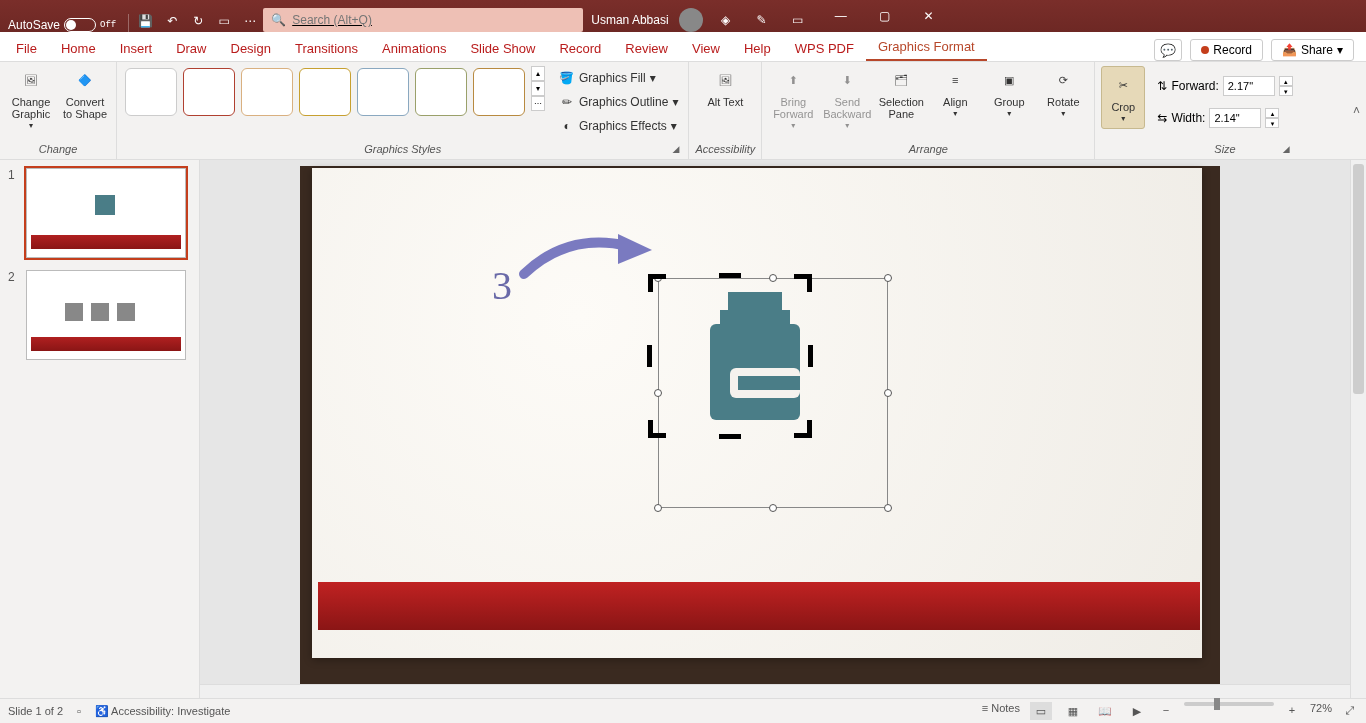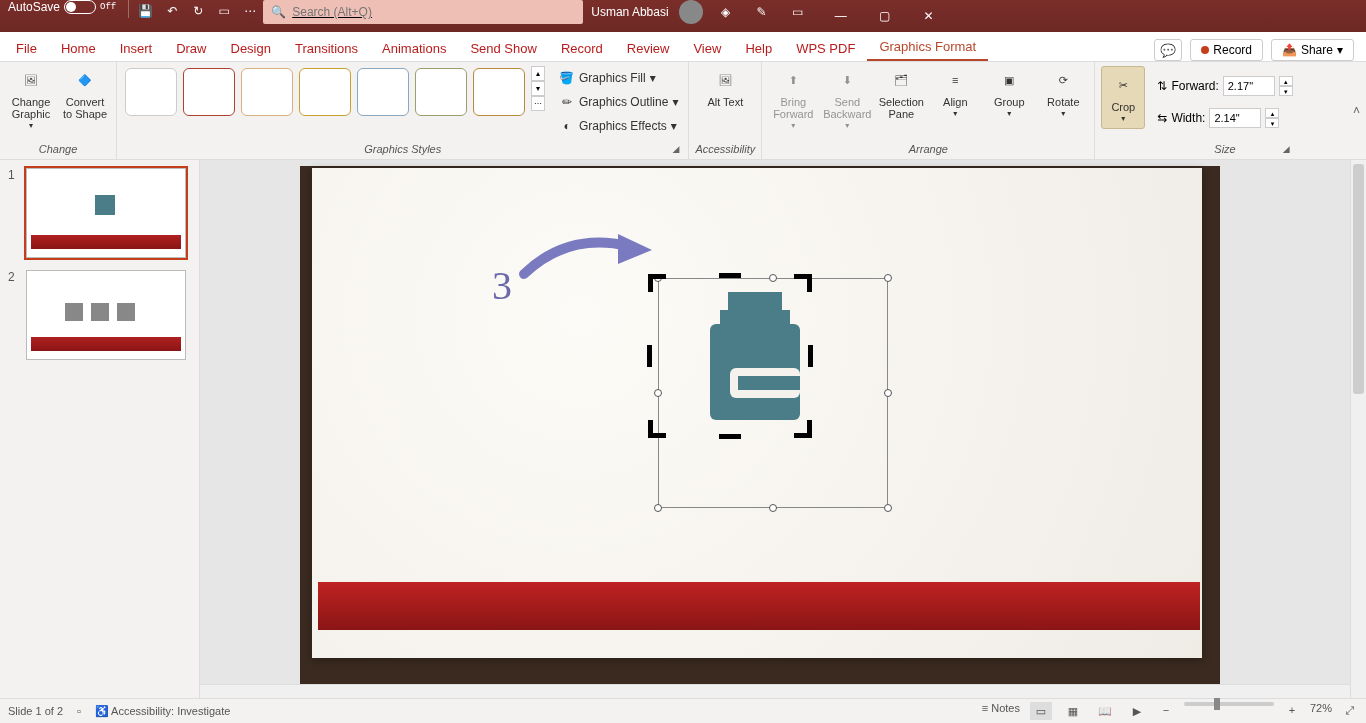--- a/index.html
+++ b/index.html
@@ -1,19 +1,19 @@
 <!DOCTYPE html>
 <html><head>
 <meta charset="utf-8">
 <style>
 * { margin: 0; padding: 0; box-sizing: border-box; font-family: "Segoe UI", Arial, sans-serif; }
 body { width: 1366px; height: 723px; background: #fff; overflow: hidden; position: relative; }
 
 
-.titlebar { height: 32px; background: linear-gradient(to bottom,#7a2e2a,#6d2824); display: flex; align-items: flex-start; color: #fff; font-size: 12px; }
+.titlebar { height: 32px; background: linear-gradient(to bottom,#7a2e2a,#6d2824); display: flex; align-items: flex-end; color: #fff; font-size: 12px; }
 .autosave { display: flex; align-items: center; padding: 0 8px; gap: 4px; }
 .toggle { width: 32px; height: 14px; border: 1px solid #fff; border-radius: 8px; position: relative; }
 .toggle::after { content:""; position:absolute; width:10px; height:10px; background:#fff; border-radius:50%; top:1px; left:1px; }
 .tb-icon { width: 22px; height: 22px; display: inline-flex; align-items: center; justify-content: center; cursor: pointer; color:#fff; margin: 0 2px; }
 .tb-sep { width: 1px; height: 18px; background: rgba(255,255,255,0.3); margin: 0 4px; }
 .title-center { flex: 1; text-align: left; padding-left: 30px; color: #fff; display:flex; align-items:center; gap:6px; }
 .searchbox { width: 320px; height: 24px; background: #eec0b5; border-radius: 2px; display: flex; align-items: center; padding: 0 8px; color: #555; gap:6px; }
 .user-area { display: flex; align-items: center; gap: 10px; padding: 0 8px; }
 .avatar { width: 24px; height: 24px; border-radius: 50%; background: #888; display:inline-block; }
 .winbtn { width: 44px; height: 32px; display: inline-flex; align-items: center; justify-content: center; cursor: pointer; color:#fff; }
@@ -140,21 +140,21 @@
 </div>
 
 <div class="ribbon-tabs">
   <div class="rtab">File</div>
   <div class="rtab">Home</div>
   <div class="rtab">Insert</div>
   <div class="rtab">Draw</div>
   <div class="rtab">Design</div>
   <div class="rtab">Transitions</div>
   <div class="rtab">Animations</div>
-  <div class="rtab">Send Show</div>
+  <div class="rtab">Slide Show</div>
   <div class="rtab">Record</div>
   <div class="rtab">Review</div>
   <div class="rtab">View</div>
   <div class="rtab">Help</div>
   <div class="rtab">WPS PDF</div>
   <div class="rtab active">Graphics Format</div>
   <div class="ribbon-right">
     <div class="comment-icon">💬</div>
     <div class="record-btn">
       <span class="rec-dot"></span>

